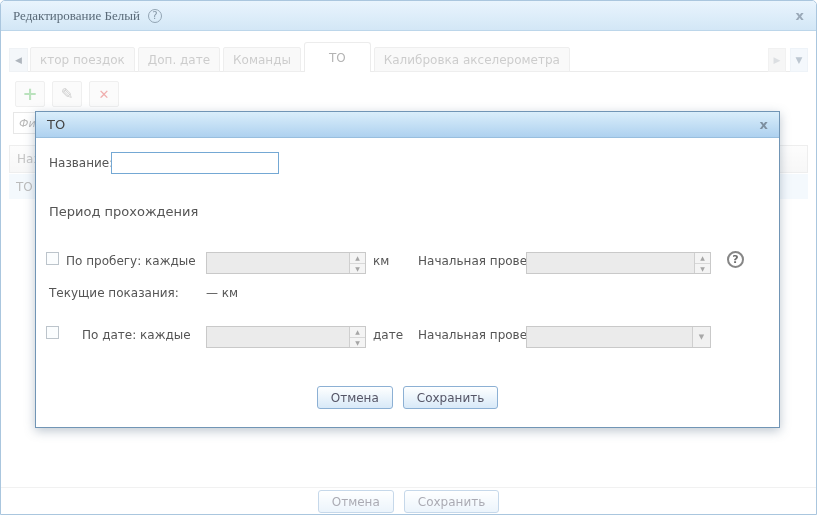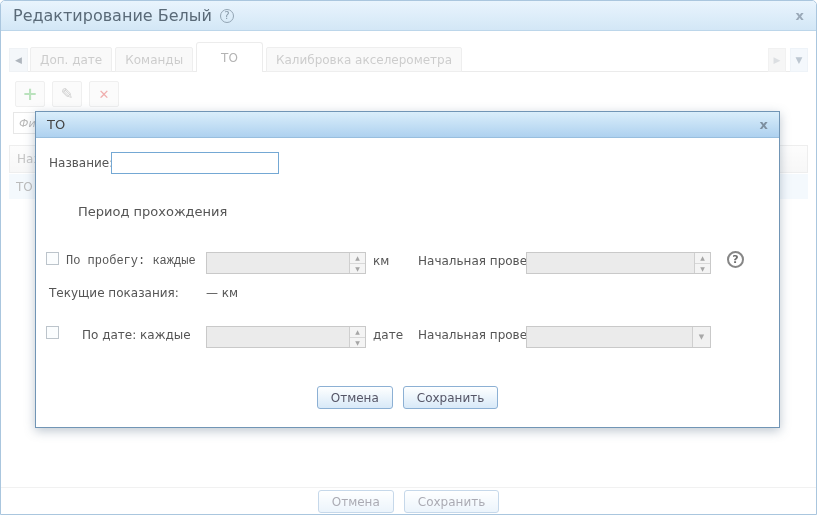--- a/index.html
+++ b/index.html
@@ -13,21 +13,21 @@
   }
 
   
   .win-header {
     position:absolute; left:0; top:0; right:0; height:30px;
     background:linear-gradient(#e9f4fd, #d3e7f6);
     border-bottom:1px solid #bcd6ea;
     border-radius:4px 4px 0 0;
     display:flex; align-items:center; padding:0 12px;
   }
-  .win-title { color:#5a6a78; font-size:16px; }
+  .win-title { color:#5a6a78; font-size:13px;font-family:Liberation Serif, serif; }
   .hdr-help {
     margin-left:8px; width:14px; height:14px; border-radius:50%;
     border:1px solid #93a5b4; color:#8497a6; font-size:10px; line-height:12px;
     text-align:center; display:inline-block; cursor:pointer;
   }
   .win-close {
     margin-left:auto; color:#9aa9b8; font-weight:bold; font-size:13px;
     cursor:pointer; line-height:1;
   }
 
@@ -126,21 +126,21 @@
   .modal-title { color:#444; font-size:13px; }
   .modal-close { margin-left:auto; color:#7d8fa0; font-weight:bold; font-size:13px; cursor:pointer; line-height:1; }
 
   .m-label { position:absolute; color:#555; }
 
   .name-input {
     position:absolute; left:75px; top:40px; width:168px; height:22px;
     border:1px solid #74a8d4; padding:0 5px; font-family:"DejaVu Sans", sans-serif;
     font-size:12px; color:#333; background:#fff;
   }
-  .section-title { position:absolute; left:13px; top:92px; color:#555; font-size:13px;margin-left:29px; }
+  .section-title { position:absolute; left:13px; top:92px; color:#555; font-size:13px; }
 
   .cb {
     position:absolute; width:13px; height:13px; background:#fbfdfe;
     border:1px solid #bcc4cb; cursor:pointer; display:inline-block;
   }
 
   .spinner {
     position:absolute; height:22px; display:flex;
     border:1px solid #c9c9c9; background:#ebebeb;
   }
@@ -189,20 +189,21 @@
   <div class="win-header">
     <span class="win-title">Редактирование Белый</span>
     <span class="hdr-help">?</span>
     <span class="win-close">x</span>
   </div>
 
   <div class="tabstrip">
     <div class="baseline"></div>
     <div class="tabs-flex">
       <span class="tab-scroll">◀</span>
+      <div class="tab">ктор поездок</div>
       <div class="tab">Доп. дате</div>
       <div class="tab">Команды</div>
       <div class="tab active">ТО</div>
       <div class="tab">Калибровка акселерометра</div>
     </div>
     <span class="tab-btn-right tab-next">▶</span>
     <span class="tab-btn-right tab-menu">▼</span>
   </div>
 
   <div class="toolbar">
@@ -234,21 +235,21 @@
       <span class="modal-title">ТО</span>
       <span class="modal-close">x</span>
     </div>
 
     <div class="m-label" style="left:13px; top:44px;">Название:</div>
     <input class="name-input" value="" style="">
 
     <div class="section-title">Период прохождения</div>
 
     <span class="cb" style="left:10px; top:140px;"></span>
-    <div class="m-label" style="left:30px; top:142px;font-family:Liberation Mono, monospace;">По пробегу: каждые</div>
+    <div class="m-label" style="left:30px; top:142px;">По пробегу: каждые</div>
     <div class="spinner" style="left:170px; top:140px; width:160px;">
       <input disabled="" value="" style="">
       <div class="spin-col">
         <span class="spin-cell up">▲</span>
         <span class="spin-cell">▼</span>
       </div>
     </div>
     <div class="m-label" style="left:337px; top:142px;">км</div>
     <div class="m-label" style="left:382px; top:142px;">Начальная проверка:</div>
     <div class="spinner" style="left:490px; top:140px; width:185px;">

